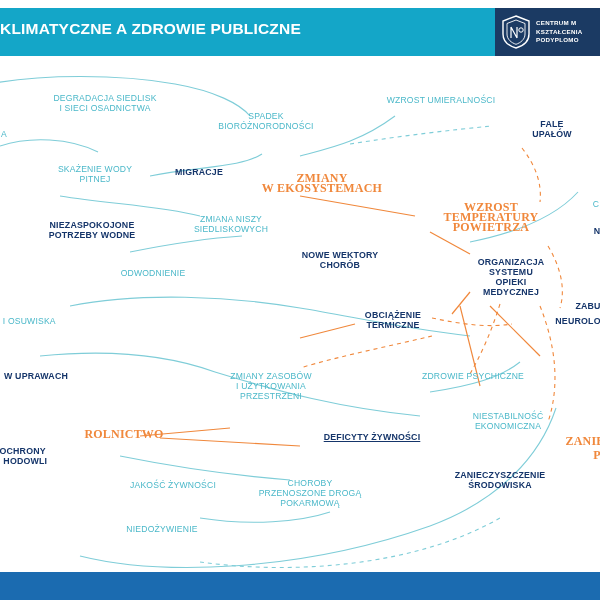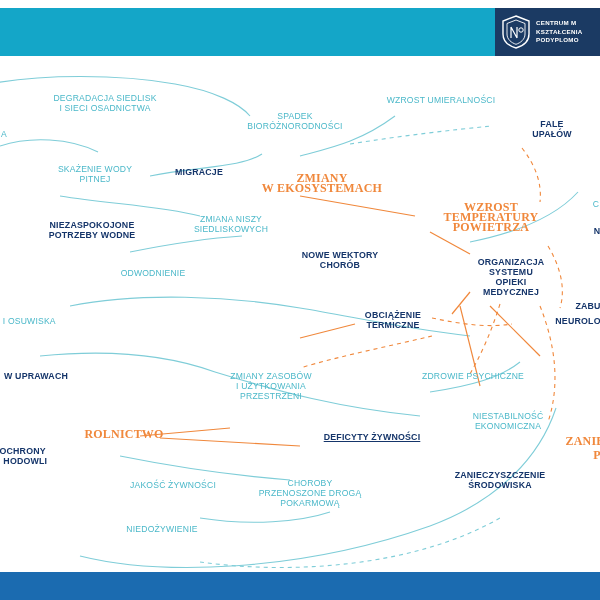--- a/index.html
+++ b/index.html
@@ -118,20 +118,21 @@
     letter-spacing: 0.2px;
     font-family: Liberation Serif, serif;
   }
 </style>
 </head>
 <body>
 
 <div id="root">
 
   <div class="header-bar"></div>
+  <div class="header-title">KLIMATYCZNE A ZDROWIE PUBLICZNE</div>
 
   <div class="logo-box">
     <svg class="logo-mark" viewBox="0 0 30 34">
       <path d="M15 1 L28 6 L28 19 C28 27 22 31 15 33 C8 31 2 27 2 19 L2 6 Z" fill="none" stroke="#ffffff" stroke-width="1.4"></path>
       <path d="M15 5 L24 8.5 L24 19 C24 24.5 19.5 27.8 15 29.3 C10.5 27.8 6 24.5 6 19 L6 8.5 Z" fill="none" stroke="#ffffff" stroke-width="0.9"></path>
       <path d="M10 12 L10 23 M10 12 L16 23 M16 12 L16 23" fill="none" stroke="#ffffff" stroke-width="1.2"></path>
       <circle cx="20" cy="15" r="2.2" fill="none" stroke="#ffffff" stroke-width="1"></circle>
     </svg>
     <div class="logo-text">
       <div>CENTRUM M</div>
@@ -180,21 +181,21 @@
         </g>
       <g id="teal-dashed" fill="none" stroke="#7fcdd8" stroke-width="1.1" stroke-dasharray="4 4">
           <path d="M 200 506 C 300 520, 420 508, 500 462"></path>
           <path d="M 350 88 C 400 80, 450 74, 492 70"></path>
         </g>
     </svg>
     <div id="nodes">
         <div class="node n-teal" style="left: 4px; top: 78px;">A</div>
         <div class="node n-teal" style="left: 105px; top: 47px;">DEGRADACJA SIEDLISK
 I SIECI OSADNICTWA</div>
-        <div class="node n-teal" style="left: 266px; top: 65px; margin-left: 29px;">SPADEK
+        <div class="node n-teal" style="left: 266px; top: 65px;">SPADEK
 BIORÓŻNORODNOŚCI</div>
         <div class="node n-teal" style="left: 441px; top: 44px;">WZROST UMIERALNOŚCI</div>
         <div class="node n-navy" style="left: 552px; top: 73px;">FALE UPAŁÓW</div>
         <div class="node n-teal" style="left: 95px; top: 118px;">SKAŻENIE WODY
 PITNEJ</div>
         <div class="node n-navy" style="left: 192px; top: 116px; padding-left: 14px;">MIGRACJE</div>
         <div class="node n-orange" style="left: 322px; top: 127px;">ZMIANY
 W EKOSYSTEMACH</div>
         <div class="node n-orange" style="left: 491px; top: 161px;">WZROST TEMPERATURY
 POWIETRZA</div>

